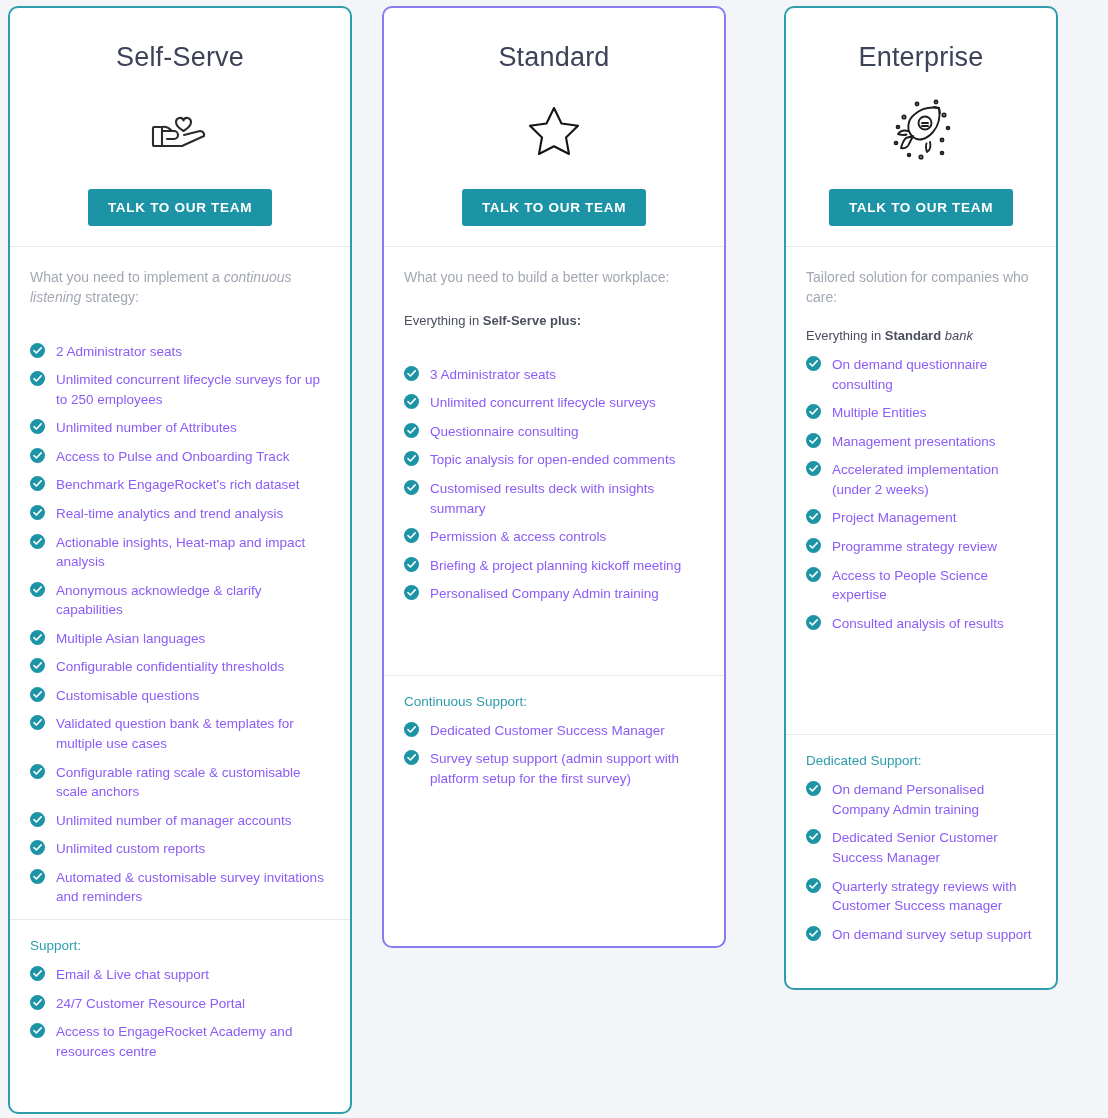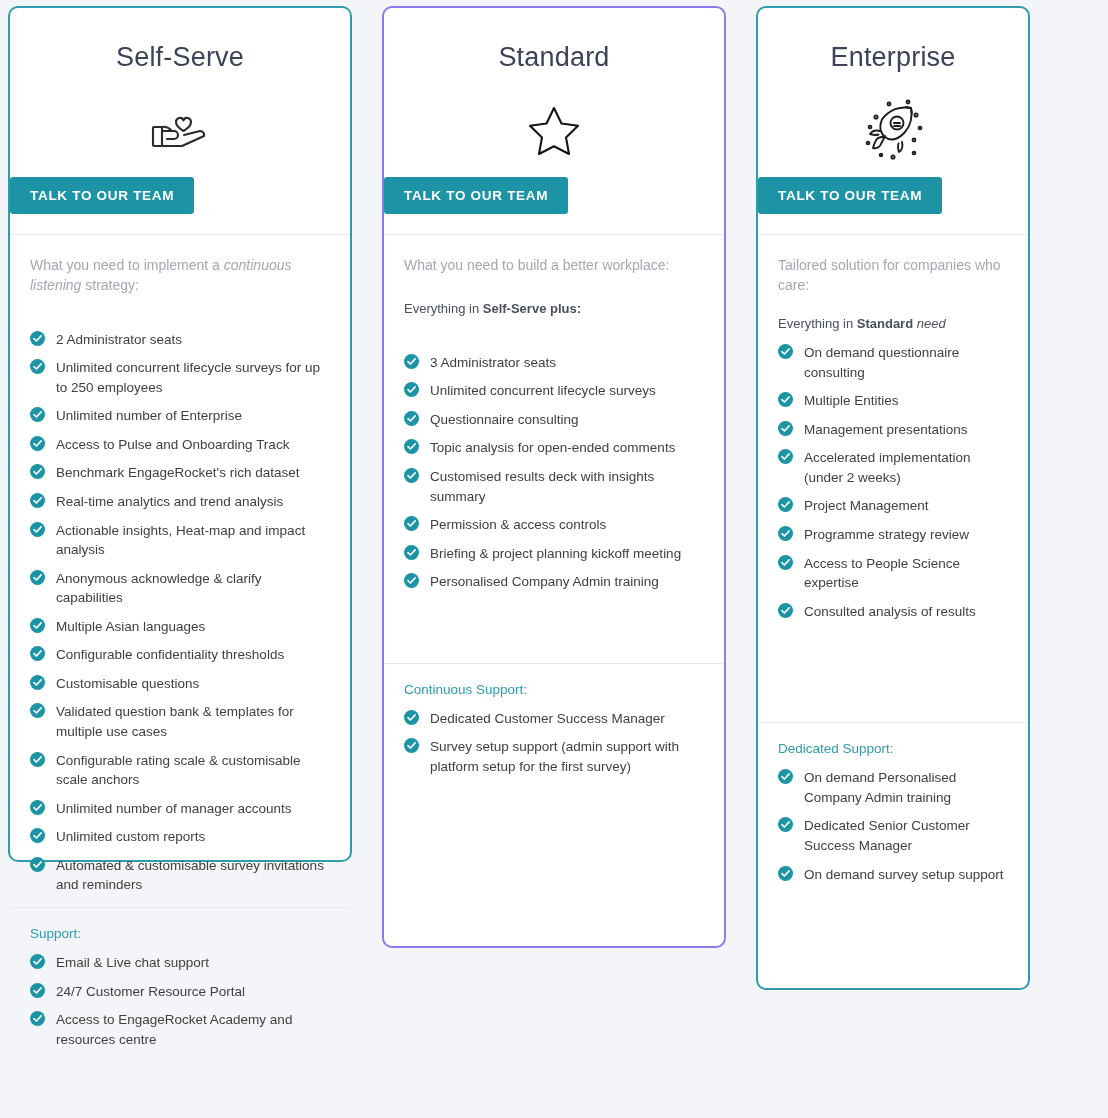--- a/index.html
+++ b/index.html
@@ -18,23 +18,23 @@
     height: 1118px;
   }
   .plan-card {
     position: absolute;
     background: #ffffff;
     border-radius: 10px;
     border: 2px solid #2e9cab;
     display: flex;
     flex-direction: column;
   }
-  .plan-card.card-0 { left: 8px;   top: 6px;  width: 344px; height: 856px; border-color: #2e9cab; }
+  .plan-card.card-0 { left: 8px;   top: 6px;  width: 344px; height: 1108px; border-color: #2e9cab; }
   .plan-card.card-1 { left: 382px; top: 6px;  width: 344px; height: 942px;  border-color: #8a7bf0; }
-  .plan-card.card-2 { left: 756px; top: 6px;  width: 274px; height: 984px;  border-color: #2e9cab; }
+  .plan-card.card-2 { left: 784px; top: 6px;  width: 274px; height: 984px;  border-color: #2e9cab; }
 
   .card-head {
     padding-top: 34px;
     flex: 0 0 auto;
     border-bottom: 1px solid #e8e9ec;
     padding-bottom: 20px;
   }
   .plan-title {
     text-align: center;
     font-size: 27px;
@@ -44,21 +44,22 @@
     margin: 0 0 18px 0;
   }
   .plan-icon {
     height: 78px;
     display: flex;
     align-items: center;
     justify-content: center;
   }
   .cta-wrap {
     display: flex;
-    margin-top: 8px;
+    justify-content: center;
+    margin-top: 20px;
   }
   .cta-button {
     background: #1d94a6;
     color: #ffffff;
     border: none;
     border-radius: 3px;
     font-family: "Liberation Sans", sans-serif;
     font-size: 13.5px;
     font-weight: bold;
     letter-spacing: .7px;
@@ -84,21 +85,21 @@
     margin: 24px 0 14px 0;
   }
   .plus-line b { font-weight: bold; }
   .plus-line i { font-style: italic; }
   .plus-line.tight { margin: 18px 0 2px 0; }
 
   .feature-list { margin: 0; padding: 0; list-style: none; }
   .feature-item {
     position: relative;
     padding-left: 26px;
-    color: #404040;
+    color: #8b5cf6;
     font-size: 13.5px;
     line-height: 1.45;
     margin-bottom: 9px;
   }
   .feature-item .tick {
     position: absolute;
     left: 0;
     top: 1px;
     width: 15px;
     height: 15px;
@@ -148,21 +149,21 @@
               <circle cx="8" cy="8" r="8" fill="#1d94a6"></circle>
               <path d="M4.2 8.2 L6.8 10.7 L11.9 5.2" fill="none" stroke="#ffffff" stroke-width="1.7" stroke-linecap="round" stroke-linejoin="round"></path>
             </svg><span>2 Administrator seats</span></li>
           <li class="feature-item"><svg class="tick" viewBox="0 0 16 16">
               <circle cx="8" cy="8" r="8" fill="#1d94a6"></circle>
               <path d="M4.2 8.2 L6.8 10.7 L11.9 5.2" fill="none" stroke="#ffffff" stroke-width="1.7" stroke-linecap="round" stroke-linejoin="round"></path>
             </svg><span>Unlimited concurrent lifecycle surveys for up to 250 employees</span></li>
           <li class="feature-item"><svg class="tick" viewBox="0 0 16 16">
               <circle cx="8" cy="8" r="8" fill="#1d94a6"></circle>
               <path d="M4.2 8.2 L6.8 10.7 L11.9 5.2" fill="none" stroke="#ffffff" stroke-width="1.7" stroke-linecap="round" stroke-linejoin="round"></path>
-            </svg><span> Unlimited number of Enterprise</span></li>
+            </svg><span> Unlimited number of Attributes</span></li>
           <li class="feature-item"><svg class="tick" viewBox="0 0 16 16">
               <circle cx="8" cy="8" r="8" fill="#1d94a6"></circle>
               <path d="M4.2 8.2 L6.8 10.7 L11.9 5.2" fill="none" stroke="#ffffff" stroke-width="1.7" stroke-linecap="round" stroke-linejoin="round"></path>
             </svg><span>Access to Pulse and Onboarding Track</span></li>
           <li class="feature-item"><svg class="tick" viewBox="0 0 16 16">
               <circle cx="8" cy="8" r="8" fill="#1d94a6"></circle>
               <path d="M4.2 8.2 L6.8 10.7 L11.9 5.2" fill="none" stroke="#ffffff" stroke-width="1.7" stroke-linecap="round" stroke-linejoin="round"></path>
             </svg><span>Benchmark EngageRocket's rich dataset</span></li>
           <li class="feature-item"><svg class="tick" viewBox="0 0 16 16">
               <circle cx="8" cy="8" r="8" fill="#1d94a6"></circle>
@@ -331,21 +332,21 @@
       <div class="cta-wrap">
         <button class="cta-button">TALK TO OUR TEAM</button>
       </div>
     </div>
 
     <div class="card-body">
       <p class="intro-text">
         <span>Tailored solution for companies who care:</span>
       </p>
       <p class="plus-line tight">
-        <span>Everything in </span><b>Standard</b><i> need</i>
+        <span>Everything in </span><b>Standard</b><i> bank</i>
       </p>
       <ul class="feature-list" style="margin-top:10px">
           <li class="feature-item"><svg class="tick" viewBox="0 0 16 16">
               <circle cx="8" cy="8" r="8" fill="#1d94a6"></circle>
               <path d="M4.2 8.2 L6.8 10.7 L11.9 5.2" fill="none" stroke="#ffffff" stroke-width="1.7" stroke-linecap="round" stroke-linejoin="round"></path>
             </svg><span>On demand questionnaire consulting</span></li>
           <li class="feature-item"><svg class="tick" viewBox="0 0 16 16">
               <circle cx="8" cy="8" r="8" fill="#1d94a6"></circle>
               <path d="M4.2 8.2 L6.8 10.7 L11.9 5.2" fill="none" stroke="#ffffff" stroke-width="1.7" stroke-linecap="round" stroke-linejoin="round"></path>
             </svg><span>Multiple Entities</span></li>
@@ -384,19 +385,23 @@
                 <circle cx="8" cy="8" r="8" fill="#1d94a6"></circle>
                 <path d="M4.2 8.2 L6.8 10.7 L11.9 5.2" fill="none" stroke="#ffffff" stroke-width="1.7" stroke-linecap="round" stroke-linejoin="round"></path>
               </svg><span>On demand Personalised Company Admin training</span></li>
             <li class="feature-item"><svg class="tick" viewBox="0 0 16 16">
                 <circle cx="8" cy="8" r="8" fill="#1d94a6"></circle>
                 <path d="M4.2 8.2 L6.8 10.7 L11.9 5.2" fill="none" stroke="#ffffff" stroke-width="1.7" stroke-linecap="round" stroke-linejoin="round"></path>
               </svg><span>Dedicated Senior Customer Success Manager</span></li>
             <li class="feature-item"><svg class="tick" viewBox="0 0 16 16">
                 <circle cx="8" cy="8" r="8" fill="#1d94a6"></circle>
                 <path d="M4.2 8.2 L6.8 10.7 L11.9 5.2" fill="none" stroke="#ffffff" stroke-width="1.7" stroke-linecap="round" stroke-linejoin="round"></path>
+              </svg><span>Quarterly strategy reviews with Customer Success manager</span></li>
+            <li class="feature-item"><svg class="tick" viewBox="0 0 16 16">
+                <circle cx="8" cy="8" r="8" fill="#1d94a6"></circle>
+                <path d="M4.2 8.2 L6.8 10.7 L11.9 5.2" fill="none" stroke="#ffffff" stroke-width="1.7" stroke-linecap="round" stroke-linejoin="round"></path>
               </svg><span> On demand survey setup support</span></li>
           </ul>
       </div>
     </div>
   </div>
 
 </div>
 
 </body></html>

